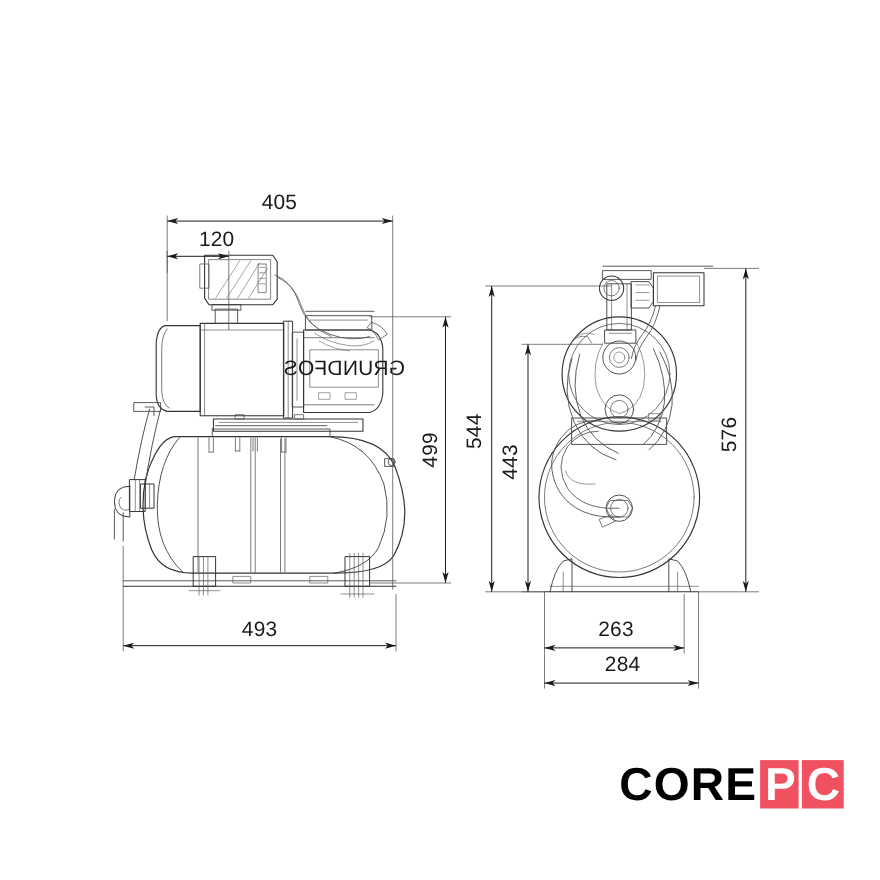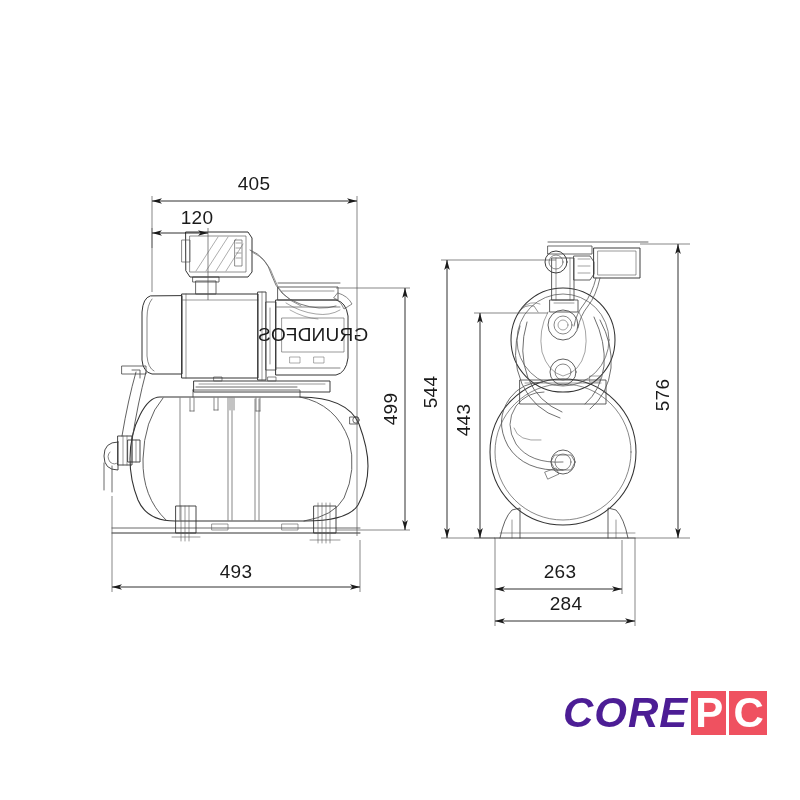--- a/index.html
+++ b/index.html
@@ -40,24 +40,23 @@
     top: 690px;
     height: 46px;
     display: flex;
     align-items: center;
     gap: 0px;
   }
   .logo-core {
     font-family: "Liberation Sans", sans-serif;
     font-size: 42px;
     font-weight: bold;
-    color: #4c1d95;
+    color: #000000;
     letter-spacing: 1px;
     line-height: 44px;
-    font-style: italic;
   }
   .logo-box {
     font-family: "Liberation Sans", sans-serif;
     font-size: 42px;
     font-weight: bold;
     color: #ffffff;
     background: #ef5160;
     line-height: 44px;
     height: 44px;
     display: inline-block;

